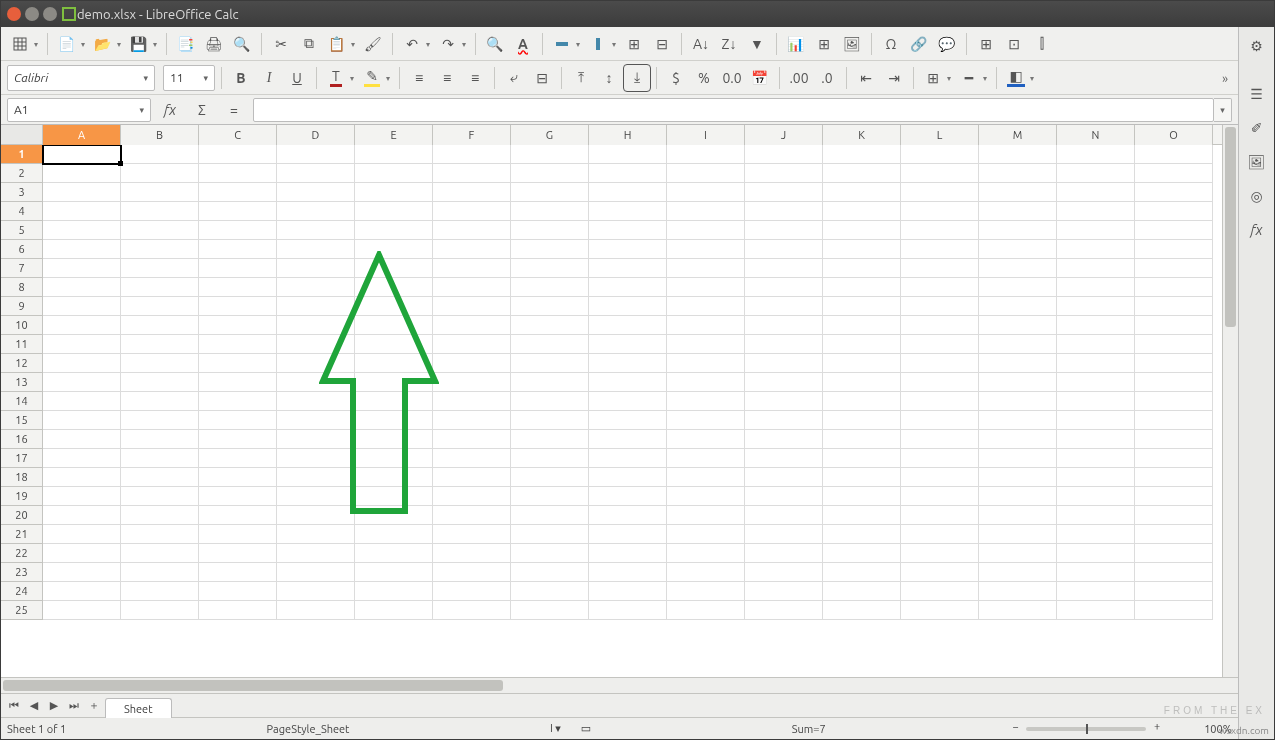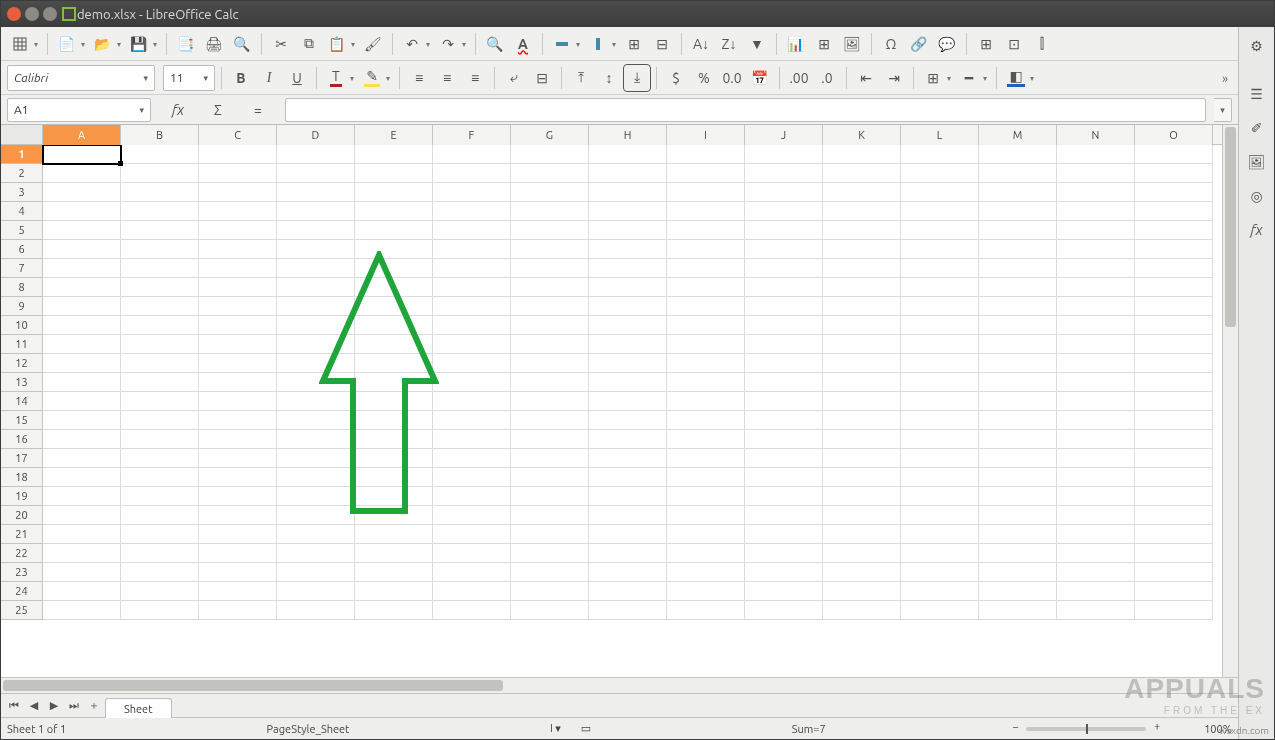--- a/index.html
+++ b/index.html
@@ -24,21 +24,21 @@
   .tbtn { width: 26px; height: 26px; border: 1px solid transparent; border-radius: 3px; display: inline-flex; align-items: center; justify-content: center; color: #555; cursor: pointer; font-size: 14px; background: transparent; }
   .tbtn.dd { width: 34px; position: relative; padding-right: 8px; }
   .tbtn.dd::after { content: "▾"; font-size: 8px; position: absolute; right: 2px; top: 50%; transform: translateY(-50%); color: #777; }
   .tsep { width: 1px; height: 22px; background: #c8c8c4; margin: 0 4px; }
 
   .fontname-box { width: 148px; height: 26px; border: 1px solid #bcbcbc; background: #fff; display: flex; align-items: center; padding: 0 6px; justify-content: space-between; border-radius: 2px; }
   .fontsize-box { width: 52px; height: 26px; border: 1px solid #bcbcbc; background: #fff; display: flex; align-items: center; padding: 0 6px; justify-content: space-between; border-radius: 2px; margin-left: 6px; }
   .dd-arrow { font-size: 9px; color: #666; }
 
   
-  .formula-bar { height: 30px; background: #f0f0ee; border-bottom: 1px solid #bcbcbc; display: flex; align-items: center; padding: 0 6px; gap: 14px; }
+  .formula-bar { height: 30px; background: #f0f0ee; border-bottom: 1px solid #bcbcbc; display: flex; align-items: center; padding: 0 6px; gap: 6px; }
   .namebox { width: 144px; height: 24px; border: 1px solid #bcbcbc; background: #fff; display: flex; align-items: center; justify-content: space-between; padding: 0 6px; border-radius: 2px; }
   .formula-input { flex: 1; height: 24px; border: 1px solid #bcbcbc; background: #fff; border-radius: 2px; padding: 0 6px; }
   .formula-expand { width: 18px; height: 24px; display: inline-flex; align-items:center; justify-content:center; border:1px solid #bcbcbc; border-left:none; border-radius:0 2px 2px 0; margin-left:-6px; background:#f6f6f4; color:#666; font-size:9px; }
 
   
   .sheet-area { flex: 1; display: flex; flex-direction: column; min-height: 0; background: #fff; position: relative; }
   .grid-wrap { flex: 1; display: flex; min-height: 0; position: relative; }
   .col-headers { display: flex; height: 20px; background: #f3f3f1; border-bottom: 1px solid #c4c4c0; position: sticky; top: 0; }
   .corner { width: 42px; height: 20px; background: #e8e8e6; border-right: 1px solid #c4c4c0; border-bottom: 1px solid #c4c4c0; }
   .col-h { width: 78px; height: 20px; border-right: 1px solid #c4c4c0; display:flex; align-items:center; justify-content:center; font-size:11px; color:#444; background:#f3f3f1; }
@@ -759,16 +759,15 @@
       <span class="side-btn">✐</span>
       <span class="side-btn">🖼</span>
       <span class="side-btn">◎</span>
       <span class="side-btn" style="font-style:italic">fx</span>
     </div>
   </div>
 
 </div>
 
 <div class="watermark">
-  <div class="big">APPUALS</div>
   <div class="small">FROM THE EX</div>
 </div>
 <div class="watermark-src">wsxdn.com</div>
 
 </body></html>

